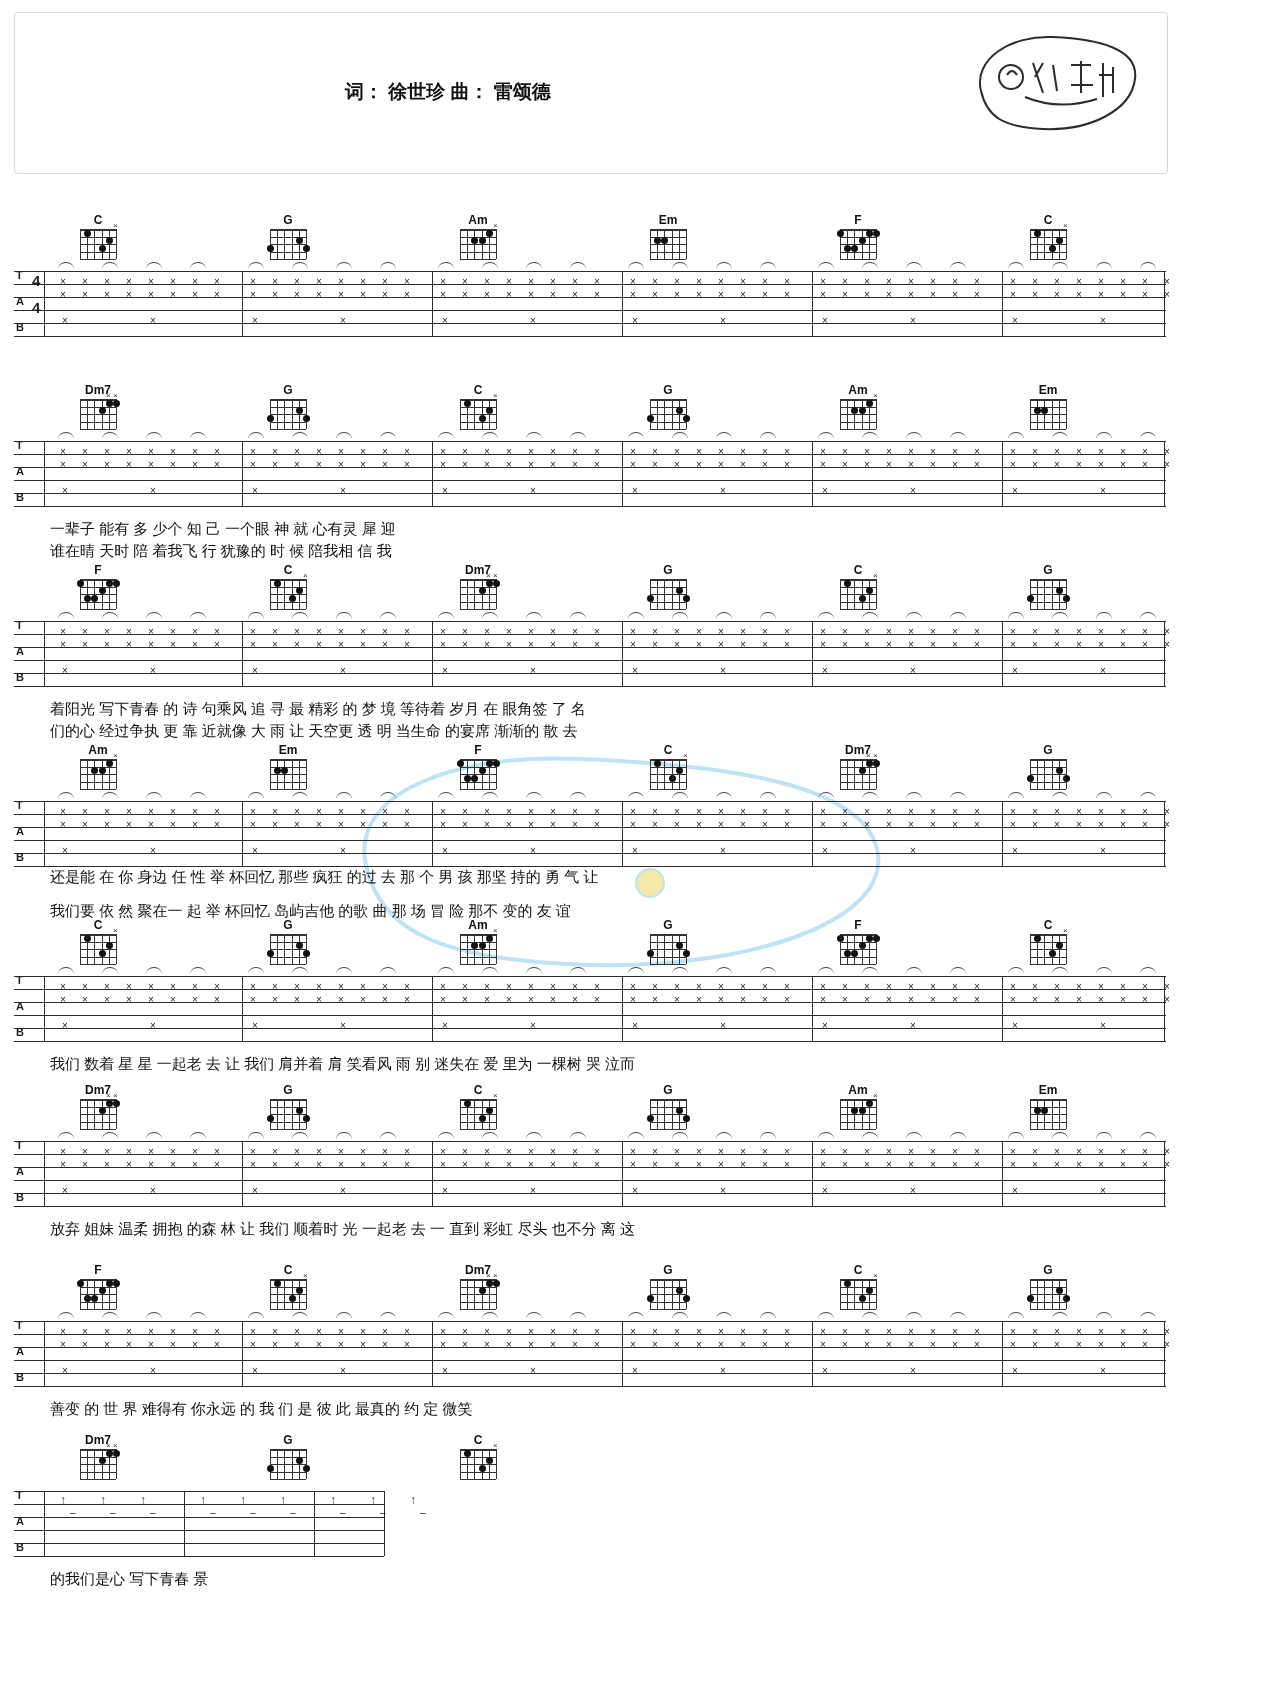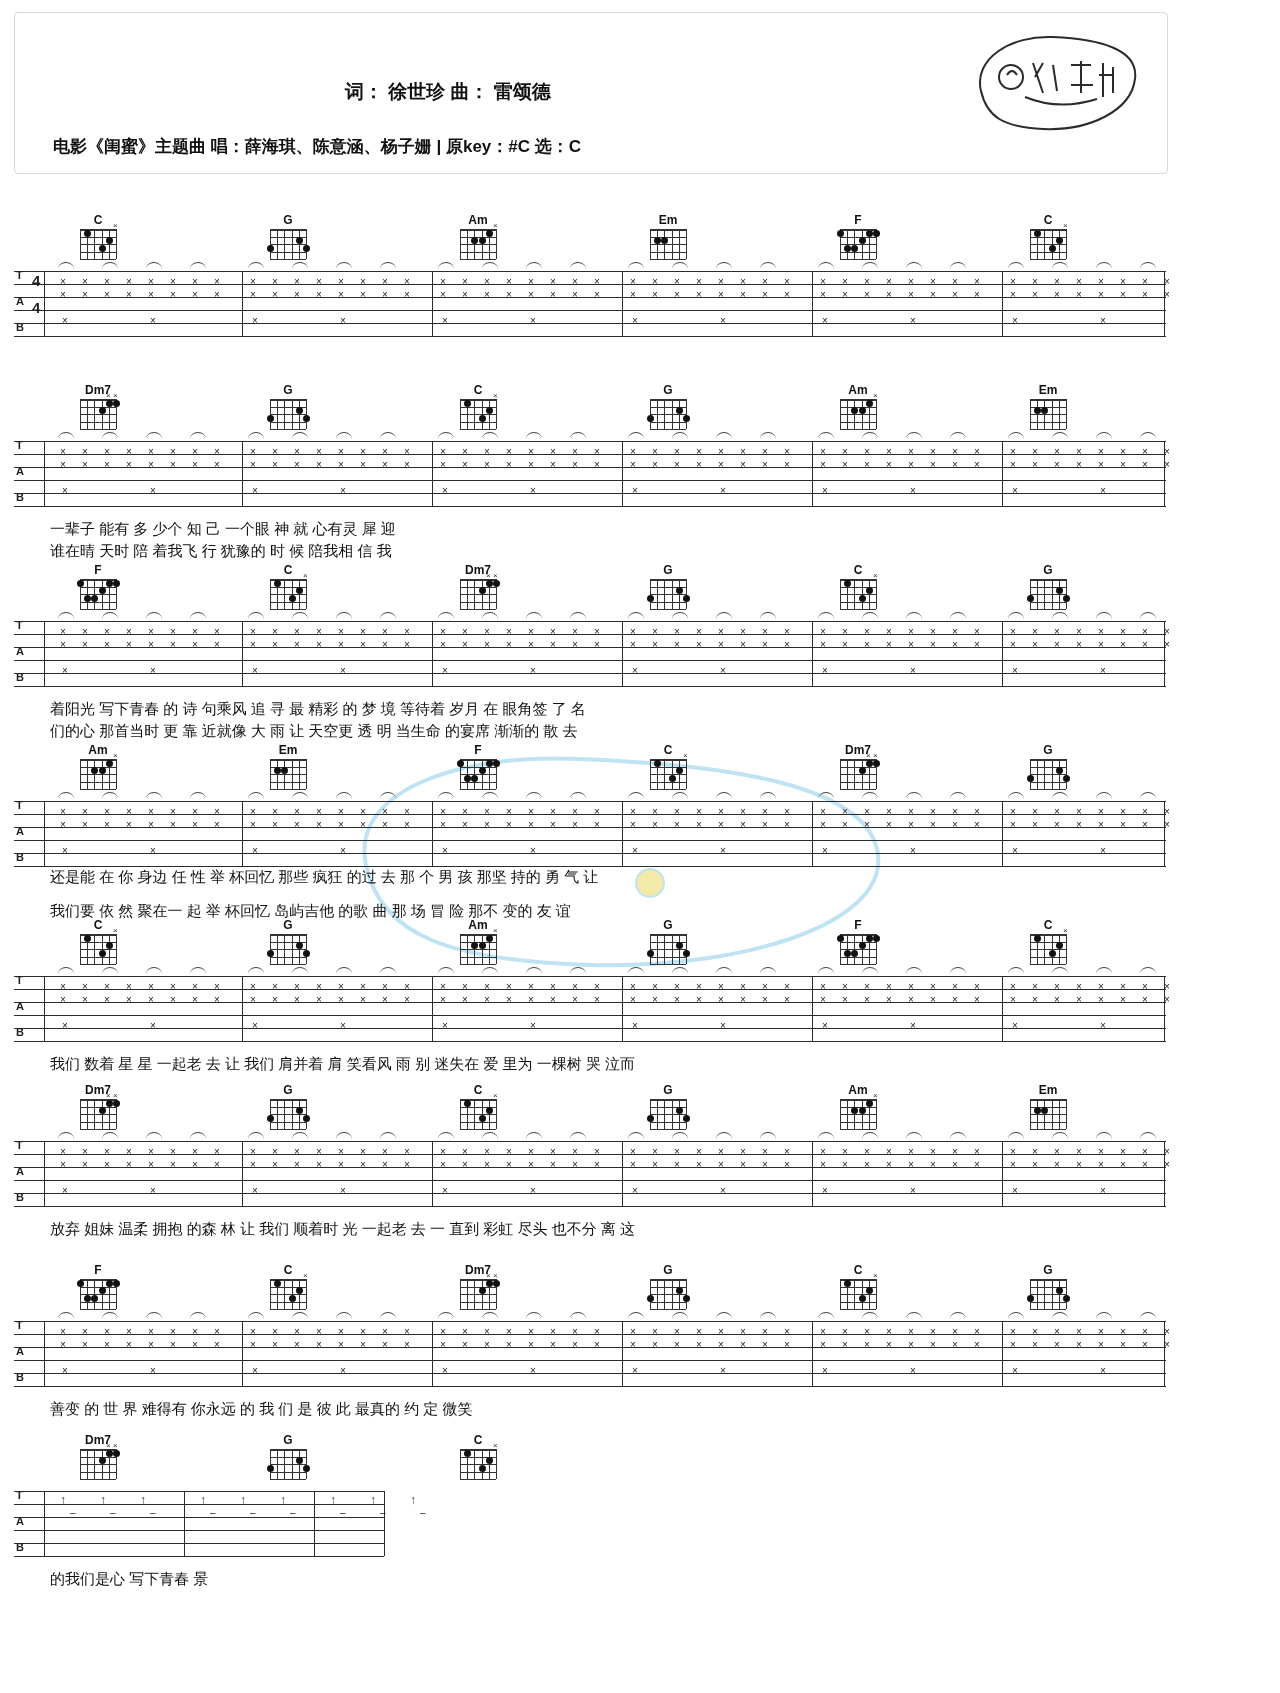--- a/index.html
+++ b/index.html
@@ -60,21 +60,20 @@
     position:absolute;left:10px;top:30px;font-size:120px;color:#d9d9d9;opacity:.55;
     font-family:"Liberation Serif",serif;letter-spacing:12px;
   }
   .wm-circle{position:absolute;left:0;top:0;width:560px;height:230px;}
 </style>
 </head>
 <body>
 
 <div class="header">
   <div class="credit">词： 徐世珍 曲： 雷颂德</div>
-  <div class="subline">电影《闺蜜》主题曲 唱：薛海琪、陈意涵、杨子姗 | 原key：#C 选：C</div>
   <div class="logo">
     <svg width="180" height="105" viewBox="0 0 180 105">
       <path d="M14 60 C6 28 44 4 86 6 C132 8 172 18 168 48 C164 80 122 100 76 98 C36 96 20 86 14 60 Z" fill="none" stroke="#2b2b2b" stroke-width="2"></path>
       <circle cx="44" cy="46" r="12" fill="none" stroke="#2b2b2b" stroke-width="2"></circle>
       <path d="M40 44 q5 -8 10 0" fill="none" stroke="#2b2b2b" stroke-width="2"></path>
       <path d="M66 32 l10 30 M76 32 l-8 14 M86 34 l4 26" stroke="#2b2b2b" stroke-width="2" fill="none"></path>
       <path d="M104 34 h20 M114 30 v32 M104 54 h22" stroke="#2b2b2b" stroke-width="2" fill="none"></path>
       <path d="M136 32 v34 M132 44 h14 M146 36 v26" stroke="#2b2b2b" stroke-width="2" fill="none"></path>
       <path d="M58 66 q34 14 72 2" stroke="#2b2b2b" stroke-width="2" fill="none"></path>
     </svg>
@@ -895,21 +894,21 @@
       <div class="arc" style="left:1082px;top:47px;width:16px"></div>
       <div class="xmark" style="left:1086px;top:100px">×</div>
       <div class="xmark" style="left:1106px;top:61px">×</div>
       <div class="xmark" style="left:1106px;top:74px">×</div>
       <div class="xmark" style="left:1128px;top:61px">×</div>
       <div class="xmark" style="left:1128px;top:74px">×</div>
       <div class="arc" style="left:1126px;top:47px;width:16px"></div>
       <div class="xmark" style="left:1150px;top:61px">×</div>
       <div class="xmark" style="left:1150px;top:74px">×</div>
       <div class="lyricrow" style="left:36px;top:135px">着阳光  写下青春  的 诗  句乘风   追 寻      最   精彩 的 梦 境    等待着 岁月 在    眼角签  了  名</div>
-      <div class="lyricrow" style="left:36px;top:157px">们的心   那首当时  更 靠  近就像   大 雨      让   天空更  透  明    当生命 的宴席    渐渐的  散  去</div>
+      <div class="lyricrow" style="left:36px;top:157px">们的心   经过争执  更 靠  近就像   大 雨      让   天空更  透  明    当生命 的宴席    渐渐的  散  去</div>
     </div>
     <div class="system" style="top: 745px;">
       <div class="chord" style="left:58px;top:0px">
             <div class="cname">Am</div>
             <div class="grid">
           <div class="v" style="left:0px"></div>
           <div class="v" style="left:7px"></div>
           <div class="v" style="left:14px"></div>
           <div class="v" style="left:22px"></div>
           <div class="v" style="left:29px"></div>

